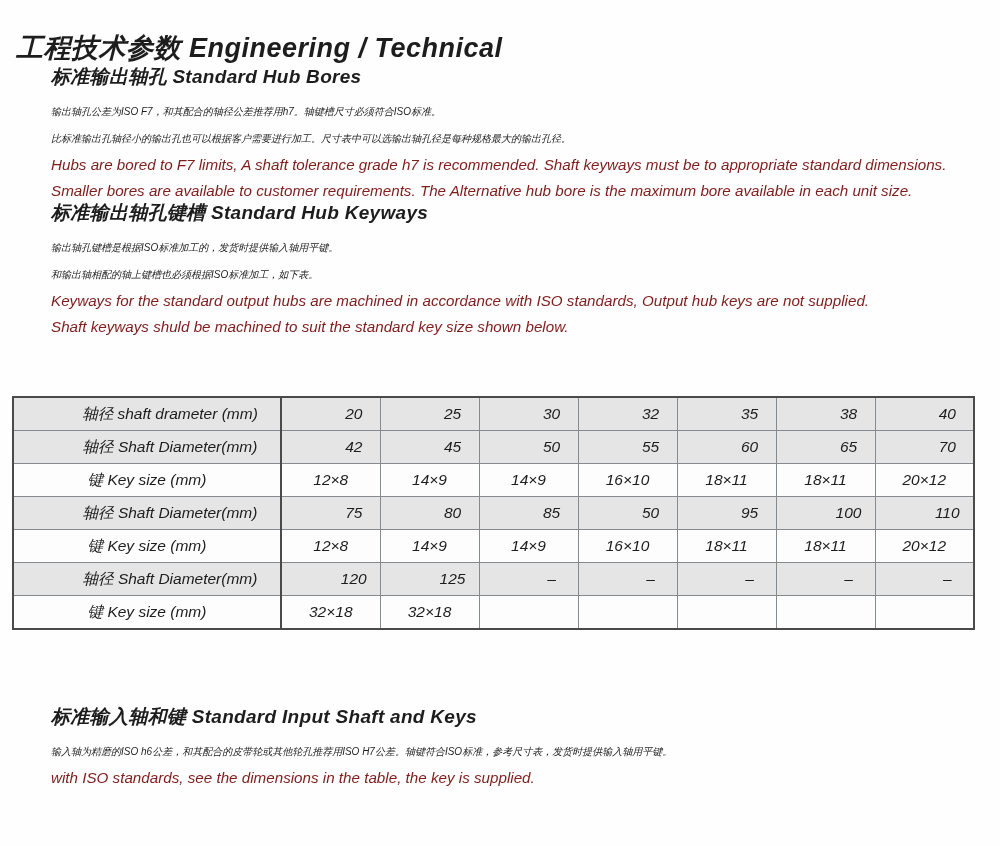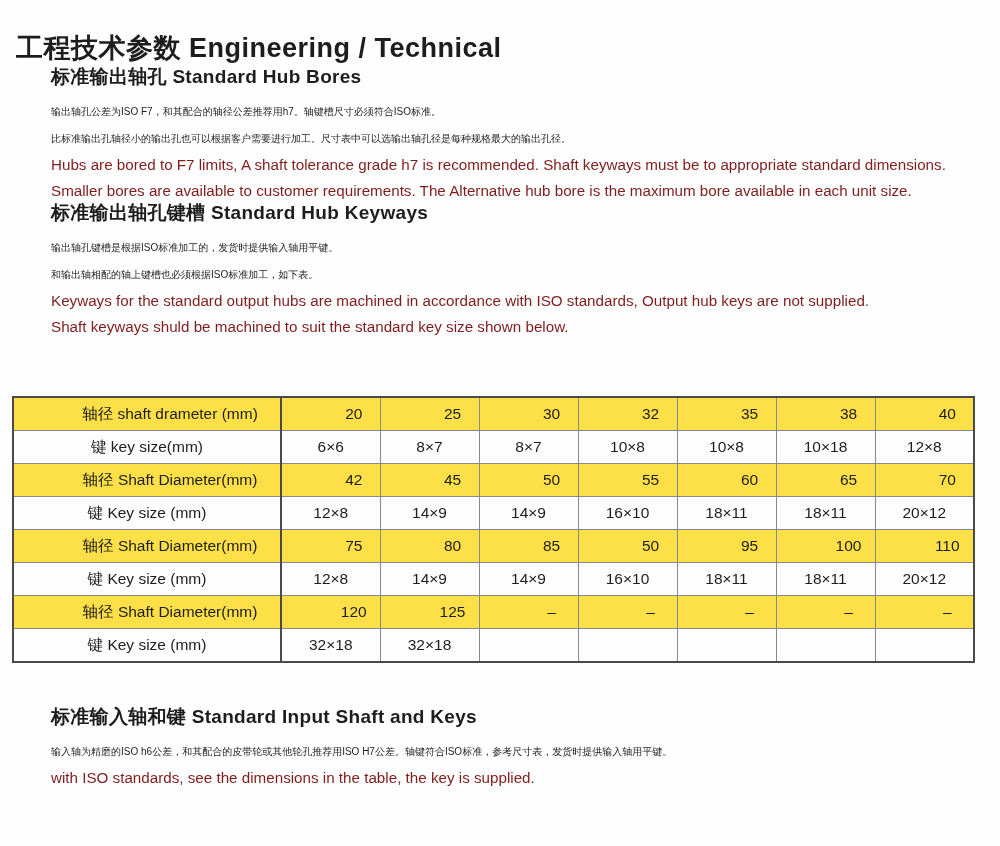--- a/index.html
+++ b/index.html
@@ -8,20 +8,21 @@
     background:#ffffff;
     color:#1d1d1d;
     -webkit-font-smoothing:antialiased;
   }
   .page{
     position:relative;
     width:1000px;
     height:846px;
     background:#fefefe;
     overflow:hidden;
+    font-style:italic;
   }
   .page-title{
     position:absolute;
     left:16px; top:12px;
     font-size:27px;
     font-weight:bold;
     letter-spacing:0.5px;
   }
   .section{
     position:absolute;
@@ -66,21 +67,21 @@
     font-size:15.5px;
     padding:0 2px;
     background:#fdfdfd;
   }
   table.spec td.label-cell{
     width:216px;
     border-right:2px solid #4a4a4a;
     font-size:15.5px;
   }
   table.spec tr.hl td{
-    background:#fde047;
+    background:#e5e5e5;
     padding-left:48px;
   }
 </style>
 </head>
 <body>
 
 <div class="page">
 
   <h1 class="page-title">工程技术参数 Engineering / Technical</h1>
 
@@ -104,30 +105,20 @@
     <tbody>
       <tr class="hl">
         <td class="label-cell">轴径 shaft drameter (mm)</td>
         <td>20</td>
         <td>25</td>
         <td>30</td>
         <td>32</td>
         <td>35</td>
         <td>38</td>
         <td>40</td>
-      </tr>
-      <tr>
-        <td class="label-cell">键 key size(mm)</td>
-        <td>6×6</td>
-        <td>8×7</td>
-        <td>8×7</td>
-        <td>10×8</td>
-        <td>10×8</td>
-        <td>10×18</td>
-        <td>12×8</td>
       </tr>
       <tr class="hl">
         <td class="label-cell">轴径  Shaft Diameter(mm)</td>
         <td>42</td>
         <td>45</td>
         <td>50</td>
         <td>55</td>
         <td>60</td>
         <td>65</td>
         <td>70</td>

